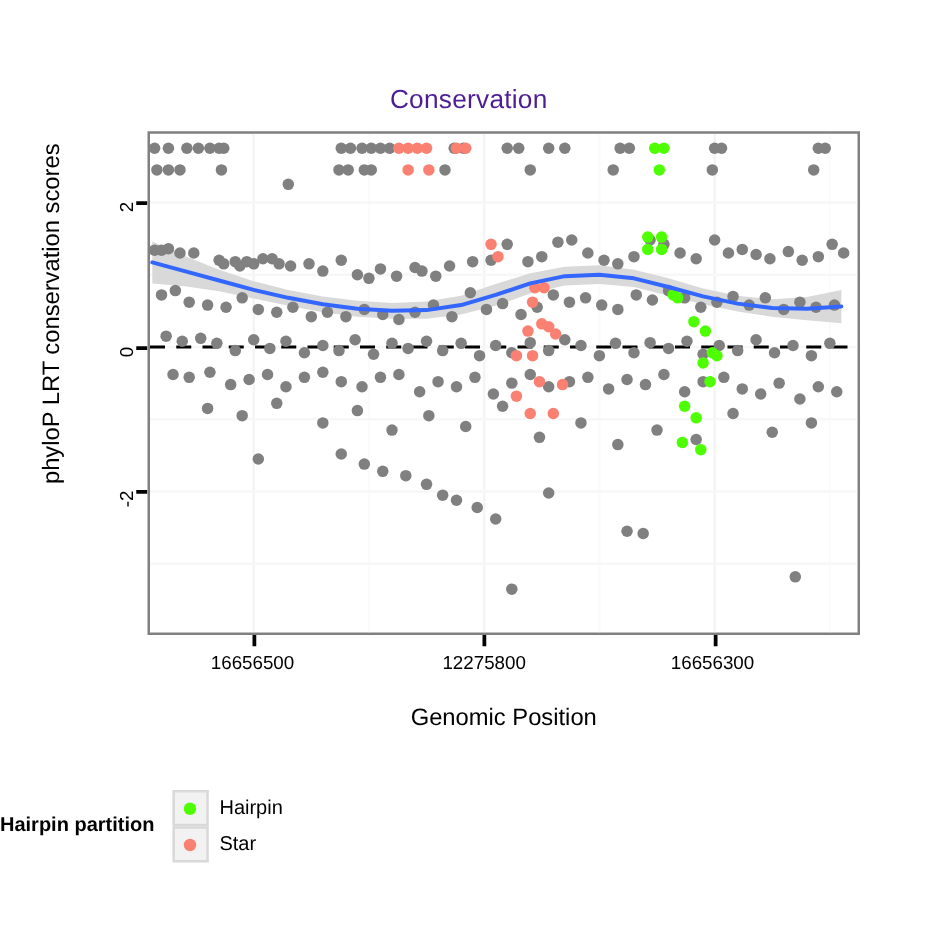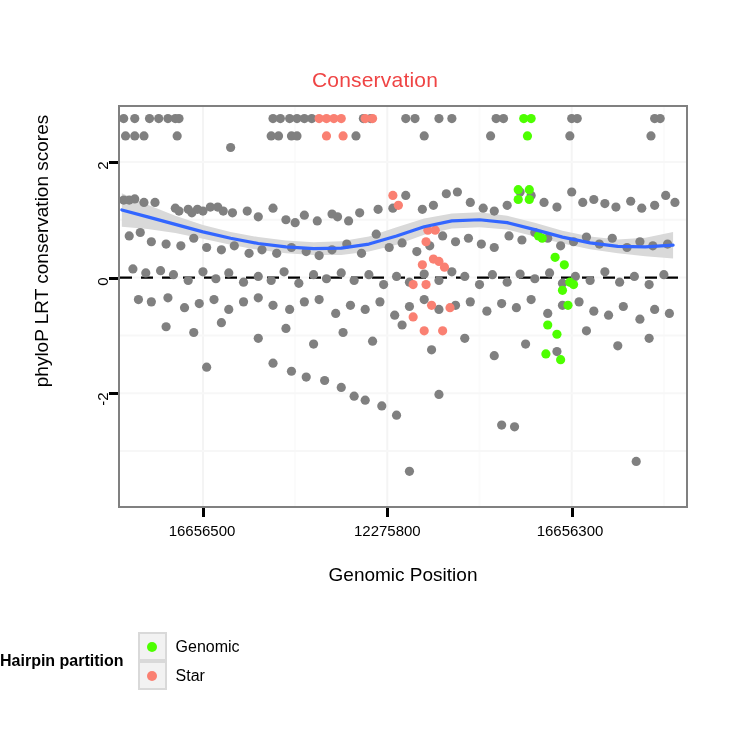--- a/index.html
+++ b/index.html
@@ -22,21 +22,21 @@
     width: 750px;
     height: 750px;
   }
   #plot-title {
     position: absolute;
     left: 0;
     top: 68px;
     width: 750px;
     text-align: center;
     font-size: 21px;
-    color: #ef4444;
+    color: #4c1d95;
     letter-spacing: 0.2px;
   }
   #panel {
     position: absolute;
     left: 118px;
     top: 105px;
     width: 570px;
     height: 403px;
     background: #ffffff;
     border: 2px solid #808080;
@@ -468,21 +468,21 @@
     </svg>
   </div>
 
   <div id="legend">
     <span id="legend-title">Hairpin partition</span>
     <span id="legend-items">
         <span class="legend-item">
           <span class="legend-key">
             <span class="legend-dot" style="background: rgb(77, 255, 0);"></span>
           </span>
-          <span class="legend-label">Genomic</span>
+          <span class="legend-label">Hairpin</span>
         </span>
         <span class="legend-item">
           <span class="legend-key">
             <span class="legend-dot" style="background: rgb(250, 128, 114);"></span>
           </span>
           <span class="legend-label">Star</span>
         </span>
       </span>
   </div>
 

